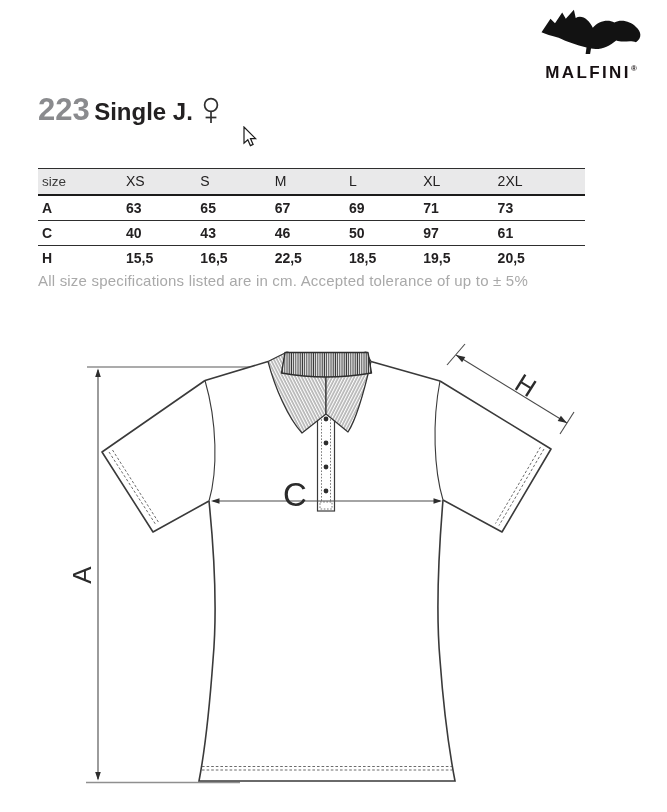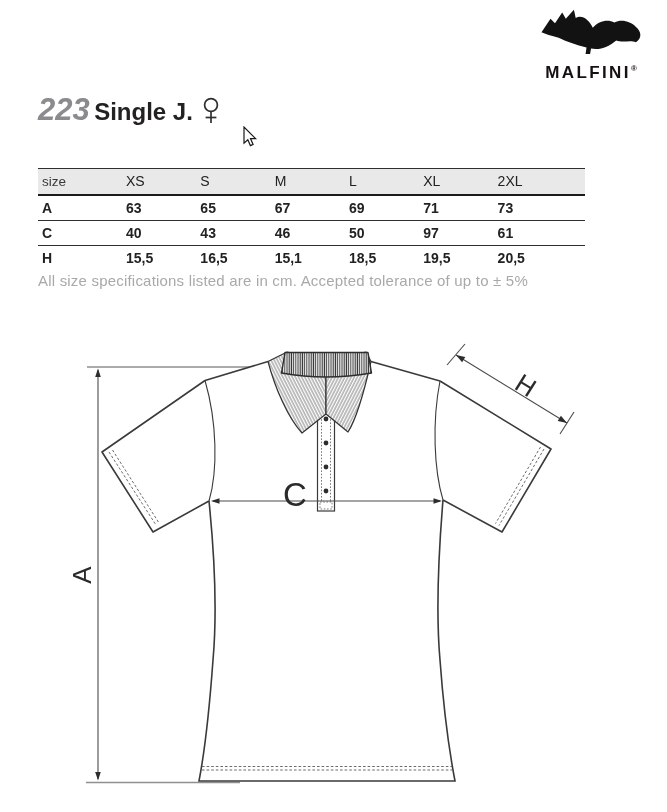--- a/index.html
+++ b/index.html
@@ -10,21 +10,21 @@
   }
 
   
   .brand { position:absolute; top:8px; left:530px; width:122px; text-align:center; }
   .brand svg.bird { display:block; margin:0 auto; }
   .brand-name { margin-top:1px; font-size:17px; font-weight:700; letter-spacing:2.4px; color:#171012; white-space:nowrap; }
   .brand-name sup { font-size:8px; letter-spacing:0; }
 
   
   .product-title { position:absolute; left:38px; top:92px; white-space:nowrap; }
-  .product-code { font-size:31px; font-weight:800; color:#8a8b8e; letter-spacing:0;font-style:italic; }
+  .product-code { font-size:31px; font-weight:800; color:#8a8b8e; letter-spacing:0; }
   .product-name { font-size:24px; font-weight:800; color:#232122; }
   .gender-symbol { display:inline-block; margin-left:4px; vertical-align:-4px; }
 
   .cursor { position:absolute; left:243px; top:126px; }
 
   
   .section-title { position:absolute; left:38px; top:147px; font-size:15px; font-weight:800; color:#232122; letter-spacing:.2px; }
   .section-title .unit { color:#9da0a3; margin-left:3px; }
 
   
@@ -115,21 +115,21 @@
         <td>46</td>
         <td>50</td>
         <td>97</td>
         <td>61</td>
         <td></td>
       </tr>
       <tr>
         <th>H</th>
         <td>15,5</td>
         <td>16,5</td>
-        <td>15,1</td>
+        <td>22,5</td>
         <td>18,5</td>
         <td>19,5</td>
         <td>20,5</td>
         <td></td>
       </tr>
     </tbody>
   </table>
 
   <div class="footnote">All size specifications listed are in cm. Accepted tolerance of up to ± 5%</div>
 

